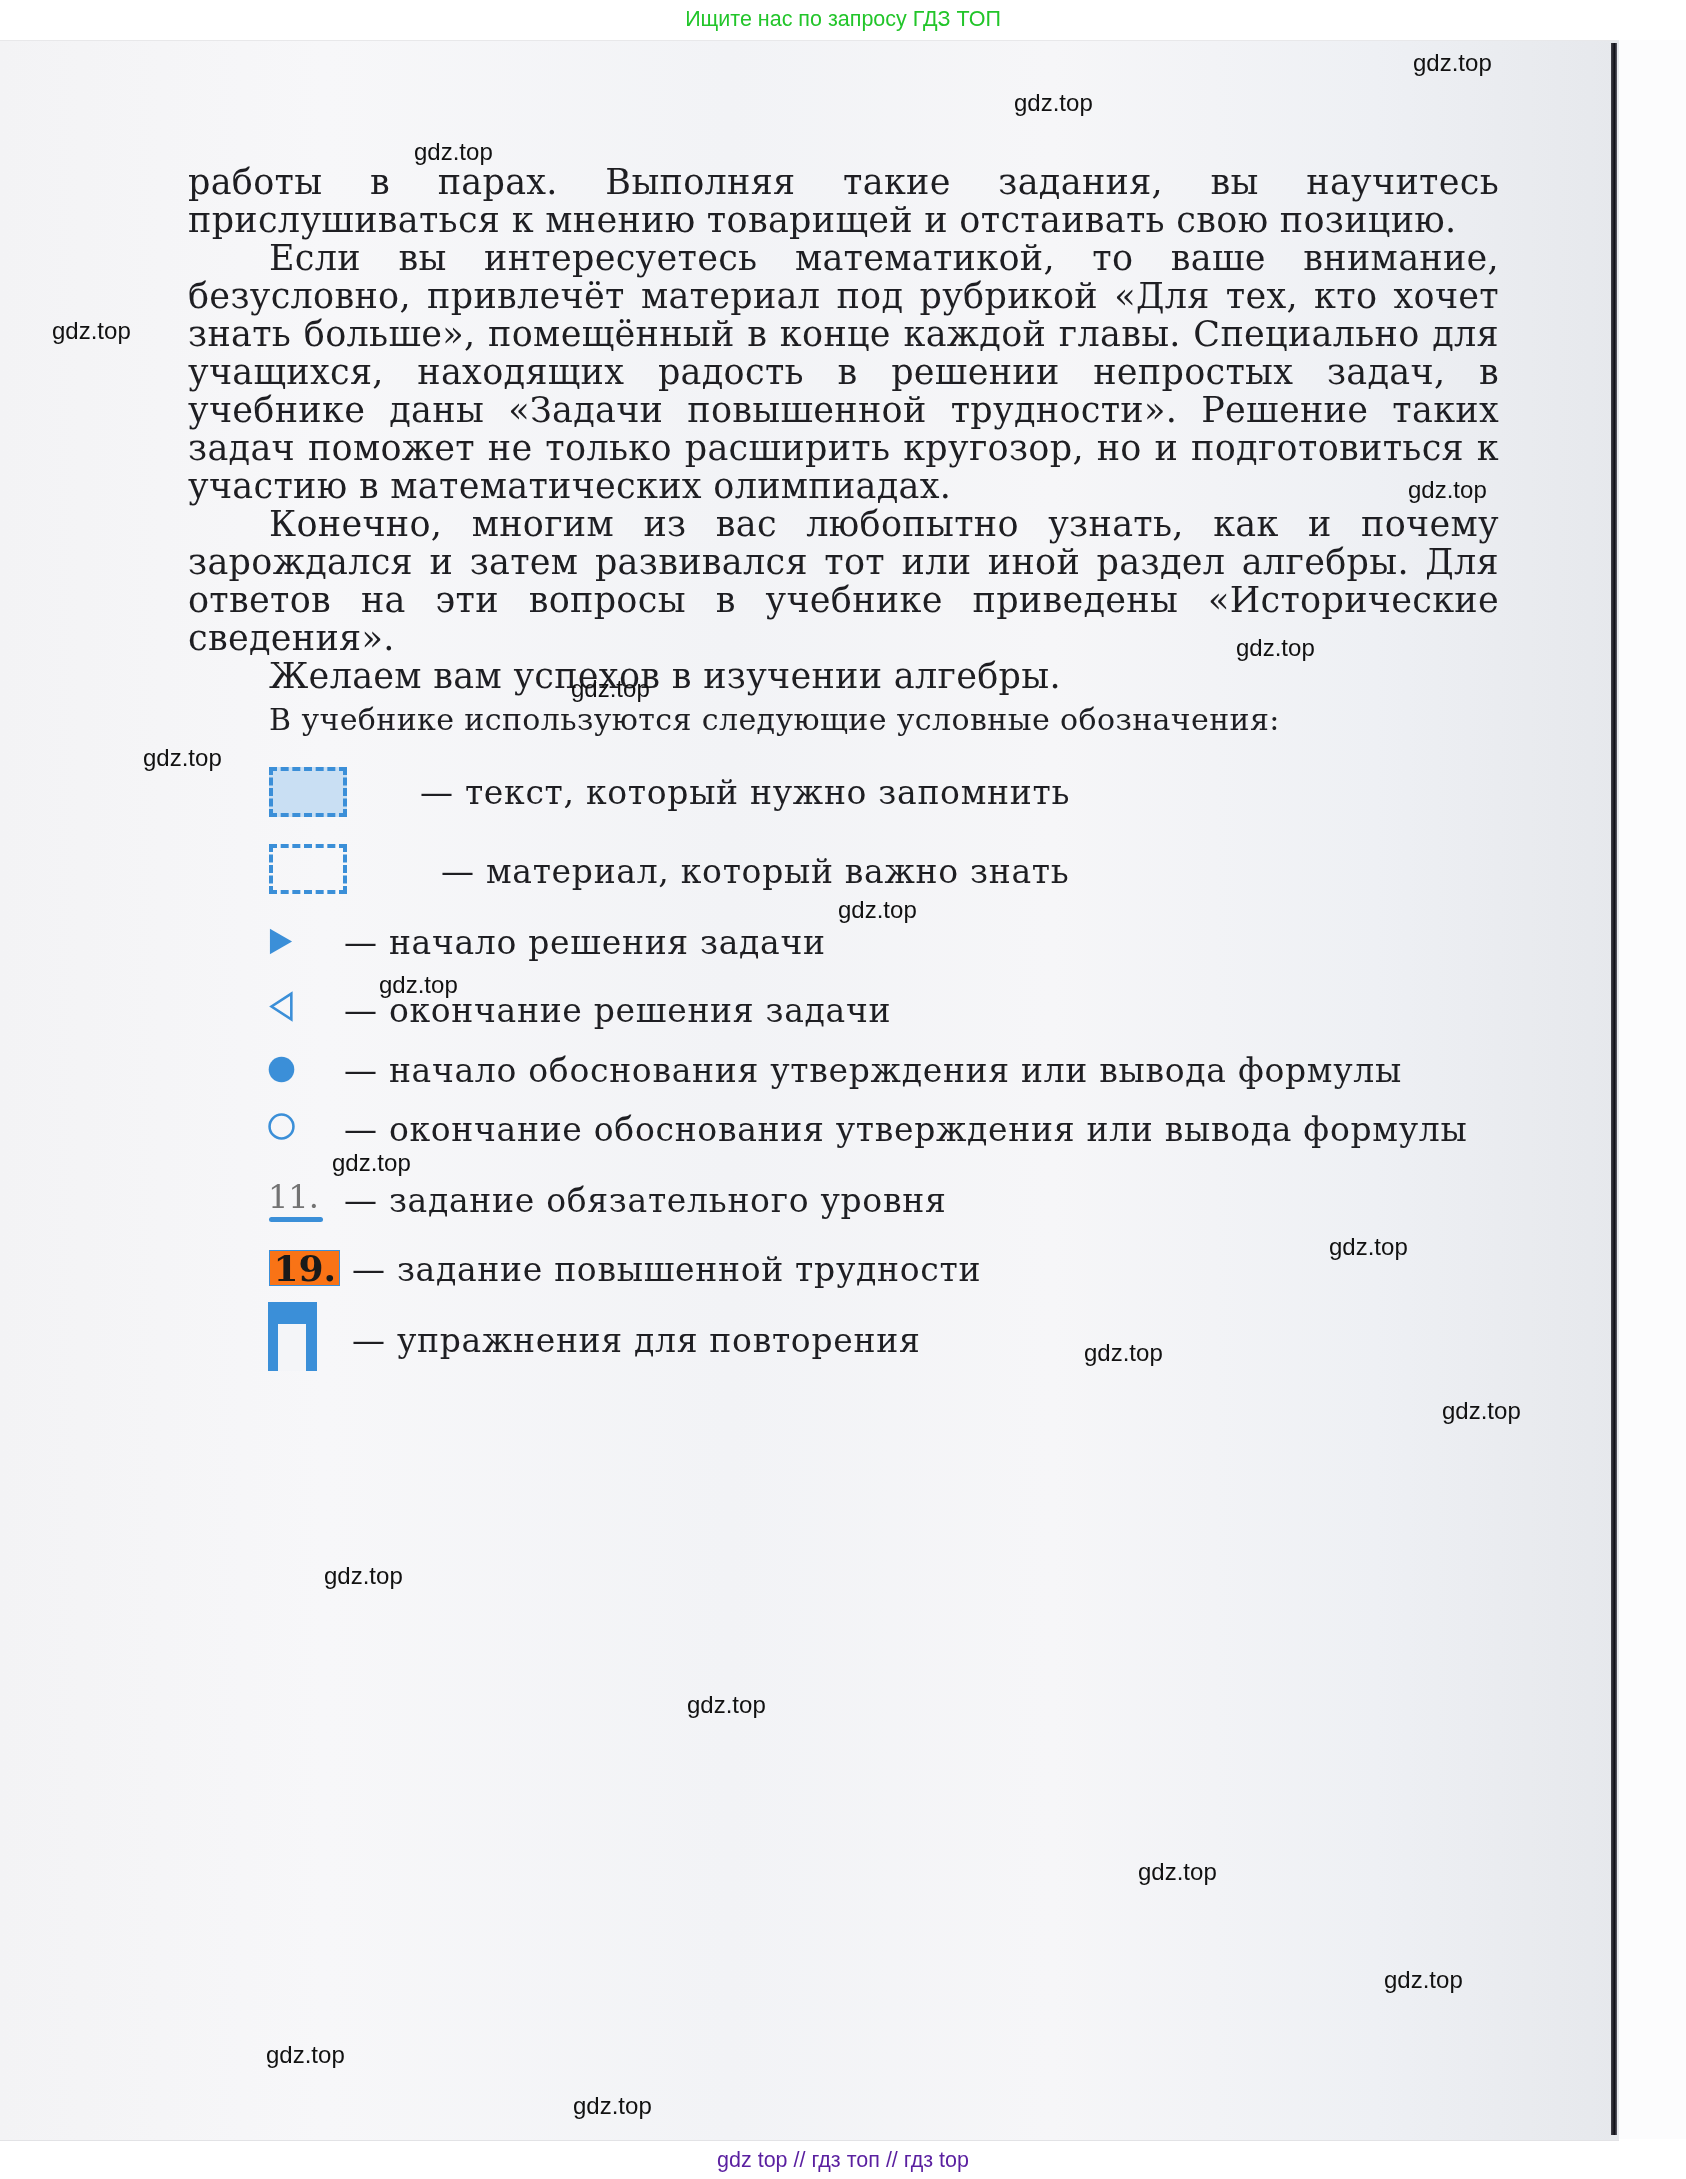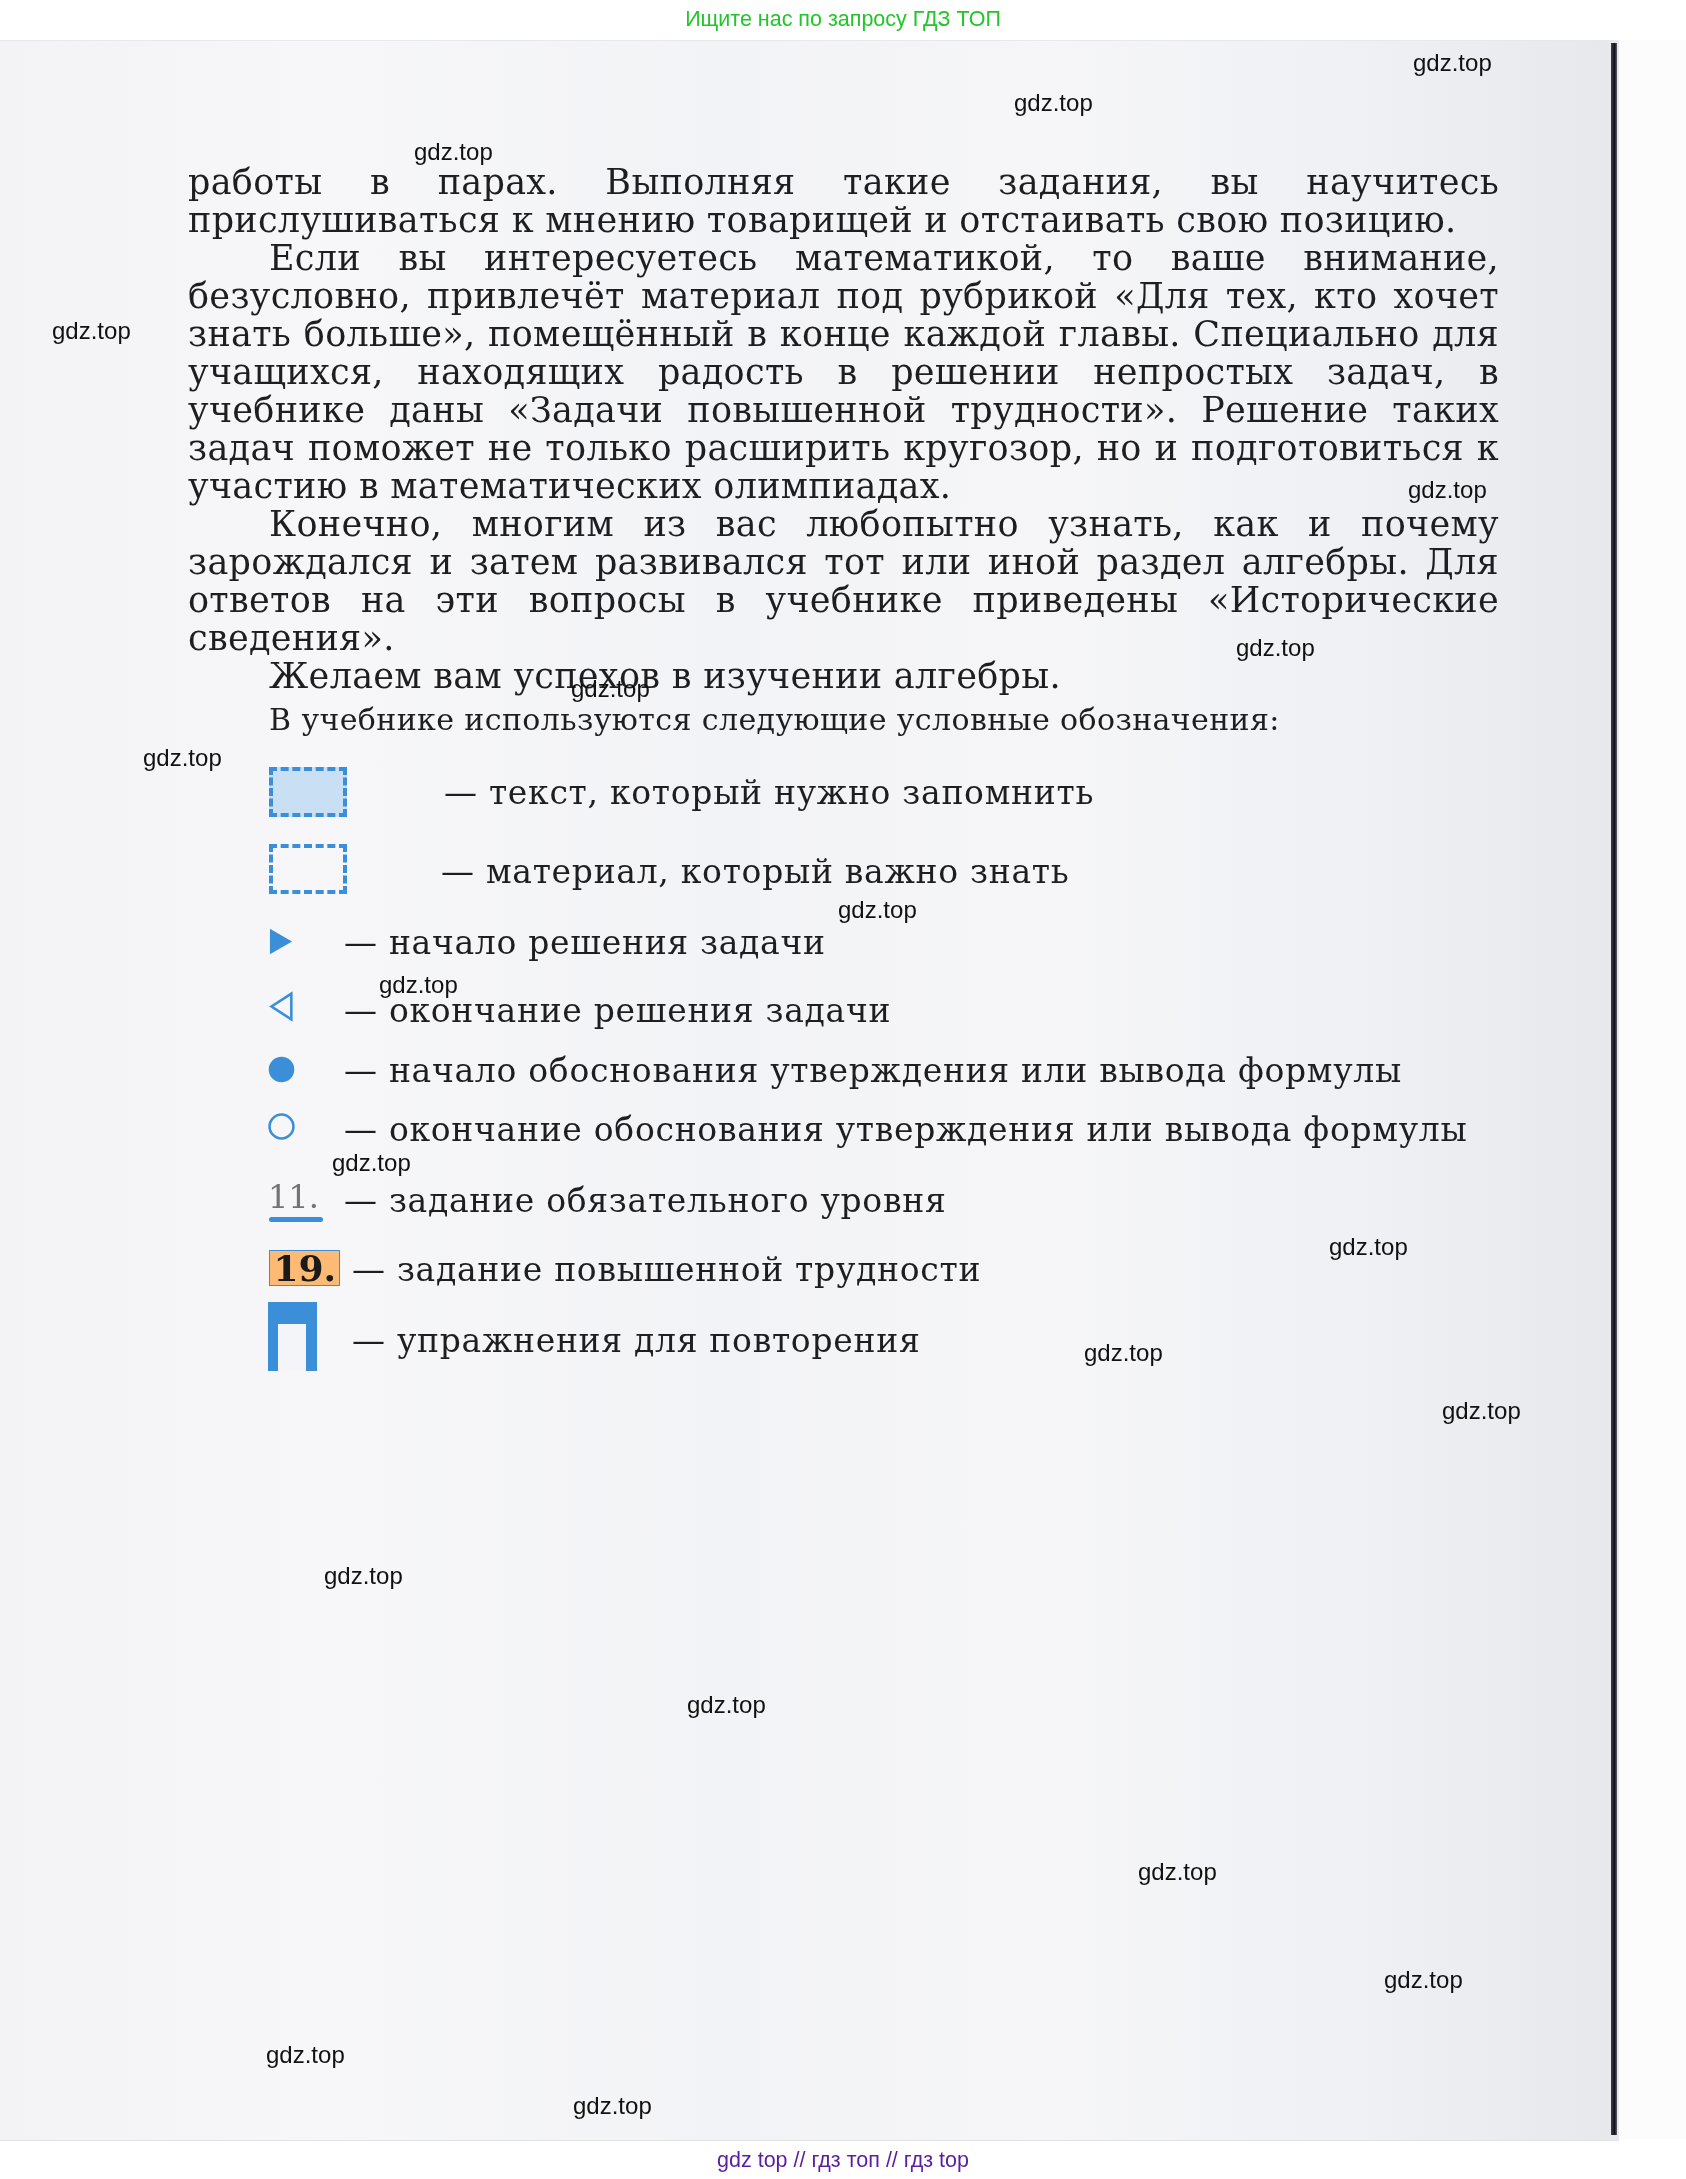--- a/index.html
+++ b/index.html
@@ -47,21 +47,21 @@
     border: 4.3px dashed #3b8fd8; box-sizing: border-box;
   }
   .num-plain {
     font-weight: normal; font-size: 32px; color: #737373; position: absolute;
   }
   .num-underline {
     position: absolute; height: 5.2px; background: #3b8fd8; border-radius: 2.6px;
   }
   .num-boxed {
     position: absolute; font-weight: bold; font-size: 36px; color: #1a1a1a;
-    background: #fdba74; border: 1.7px solid #3b8fd8; padding: 0 3.4px; line-height: 34px;
+    background: #f97316; border: 1.7px solid #3b8fd8; padding: 0 3.4px; line-height: 34px;
   }
   .p-icon {
     position: absolute; background: #3b8fd8; box-sizing: border-box;
   }
   .p-icon .inner {
     position: absolute; background: #f4f5f8;
   }
   .watermark {
     position: absolute; font-family: "Liberation Sans", sans-serif;
     font-size: 24px; color: #111111; white-space: nowrap;
@@ -85,21 +85,21 @@
 <div class="body-text">
   <p class="para first">работы в парах. Выполняя такие задания, вы научитесь прислушиваться к мнению товарищей и отстаивать свою позицию.</p>
   <p class="para">Если вы интересуетесь математикой, то ваше внимание, безусловно, привлечёт материал под рубрикой «Для тех, кто хочет знать больше», помещённый в конце каждой главы. Специально для учащихся, находящих радость в решении непростых задач, в учебнике даны «Задачи повышенной трудности». Решение таких задач поможет не только расширить кругозор, но и подготовиться к участию в математических олимпиадах.</p>
   <p class="para">Конечно, многим из вас любопытно узнать, как и почему зарождался и затем развивался тот или иной раздел алгебры. Для ответов на эти вопросы в учебнике приведены «Исторические сведения».</p>
   <p class="para">Желаем вам успехов в изучении алгебры.</p>
 </div>
 
 <div class="legend-title">В учебнике используются следующие условные обозначения:</div>
 
 <div class="icon box-dashed" style="left:269px; top:767px; width:78px; height:50px; background:#c9dff3;"></div>
-<div class="legend-row" style="left:444px; top:773px;justify-content:center;">
+<div class="legend-row" style="left:420px; top:773px;justify-content:center;">
   <span class="label">— текст, который нужно запомнить</span>
 </div>
 
 <div class="icon box-dashed" style="left:269px; top:844px; width:78px; height:50px;"></div>
 <div class="legend-row" style="left:441px; top:852px;">
   <span class="label">— материал, который важно знать</span>
 </div>
 
 <svg class="icon" style="left:268px; top:927px;" width="26" height="29" viewBox="0 0 30 34">
   <polygon points="2,2 28,17 2,32" fill="#3b8fd8"></polygon>

